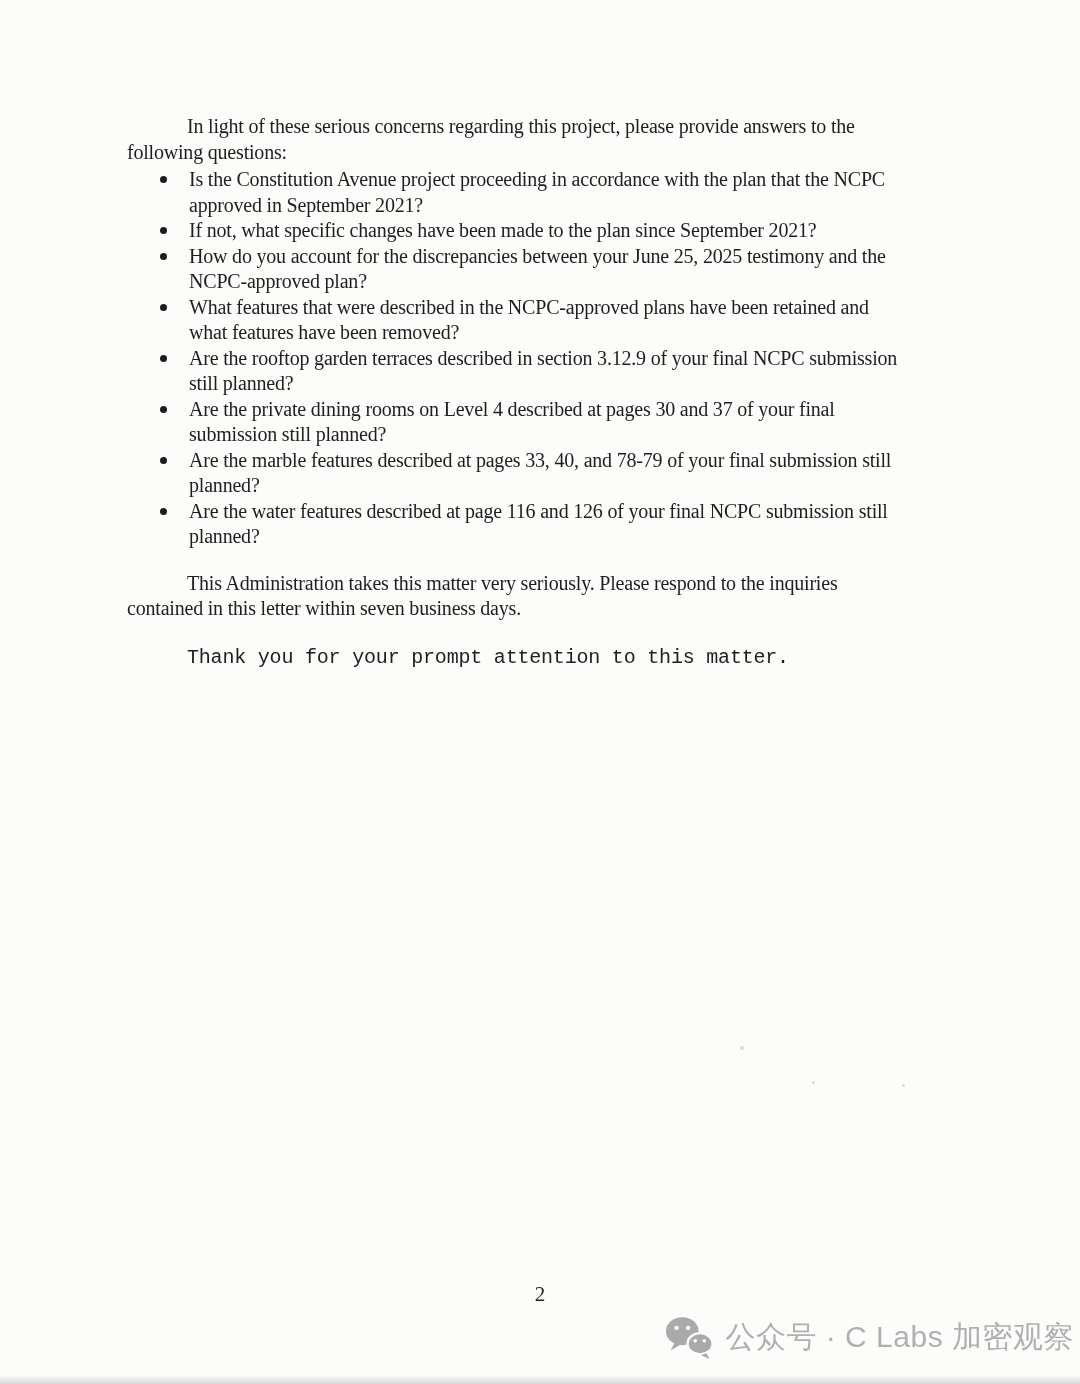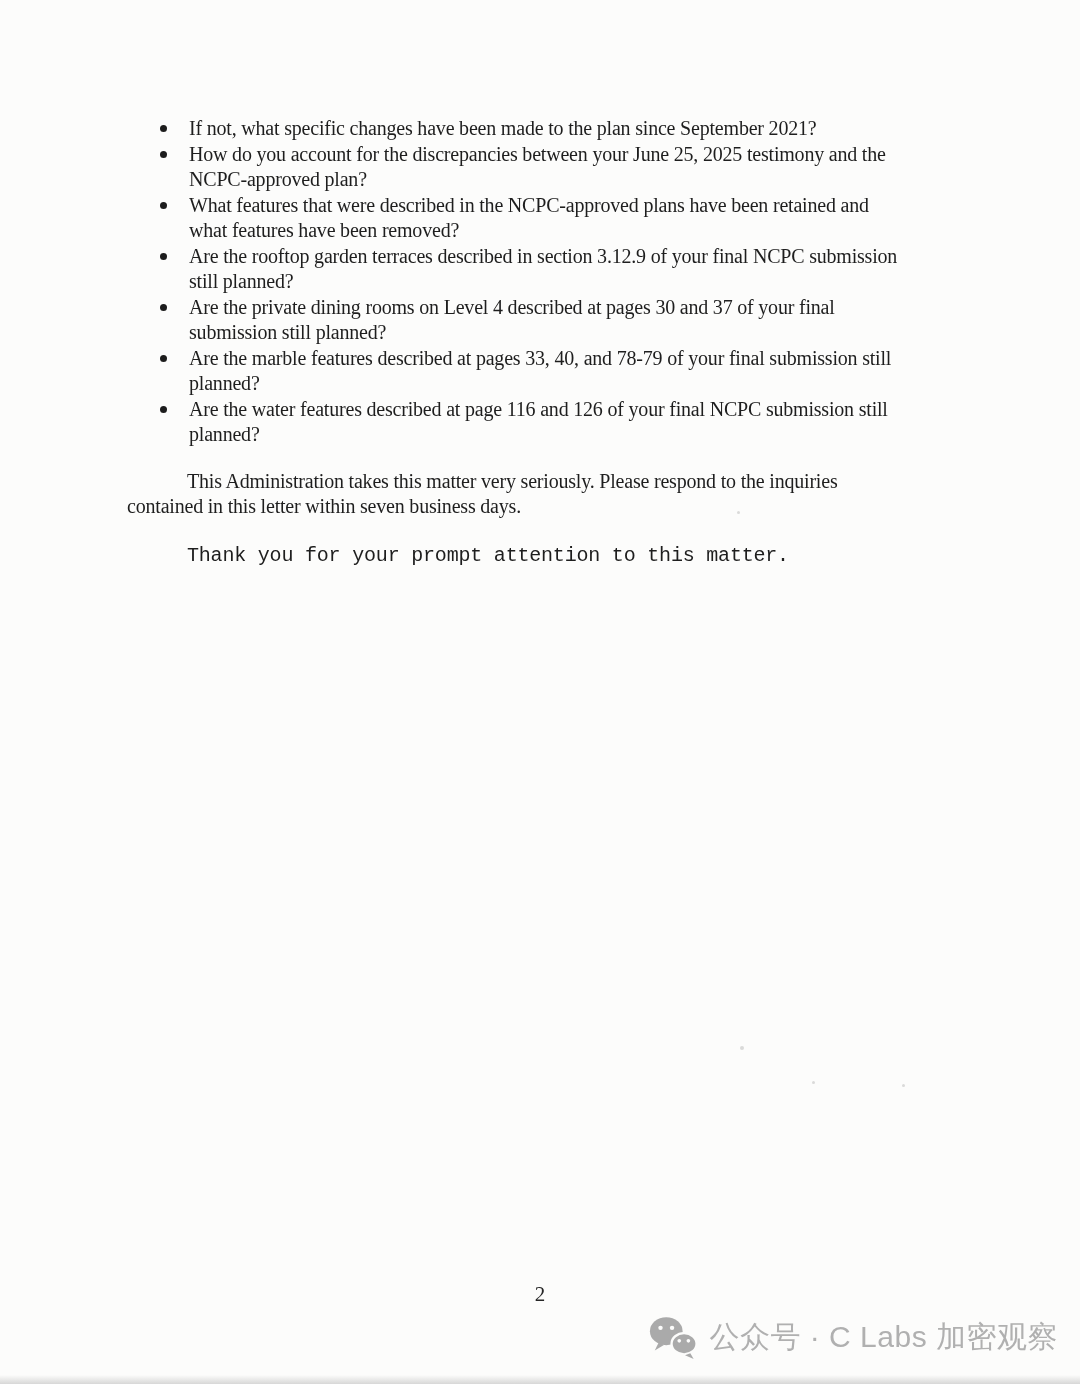--- a/index.html
+++ b/index.html
@@ -45,21 +45,21 @@
     left: 0;
     width: 1080px;
     text-align: center;
     font-size: 21px;
     letter-spacing: 0;
     color: #262626;
   }
   .watermark {
     position: absolute;
     top: 1314px;
-    right: 22px;
+    right: 6px;
     display: flex;
     align-items: center;
     gap: 11px;
     font-family: "Liberation Sans", sans-serif;
     font-size: 30px;
     letter-spacing: 0.5px;
     color: #b0b0b0;
     white-space: pre;
   }
   .bottom-edge {
@@ -79,22 +79,29 @@
   .s1 { left: 737px; top: 511px;  width: 3px; height: 3px; }
   .s2 { left: 740px; top: 1046px; width: 4px; height: 4px; }
   .s3 { left: 812px; top: 1081px; width: 3px; height: 3px; }
   .s4 { left: 902px; top: 1084px; width: 3px; height: 3px; }
 </style>
 </head>
 <body>
 
 <div class="page">
 
+  <p class="para indent">In light of these serious concerns regarding this project, please provide answers to the
+following questions:</p>
 
   <ul class="qlist">
+    <li>
+        <span class="dot"></span>
+        <span class="litext">Is the Constitution Avenue project proceeding in accordance with the plan that the NCPC
+approved in September 2021?</span>
+      </li>
     <li>
         <span class="dot"></span>
         <span class="litext">If not, what specific changes have been made to the plan since September 2021?</span>
       </li>
     <li>
         <span class="dot"></span>
         <span class="litext">How do you account for the discrepancies between your June 25, 2025 testimony and the
 NCPC-approved plan?</span>
       </li>
     <li>

